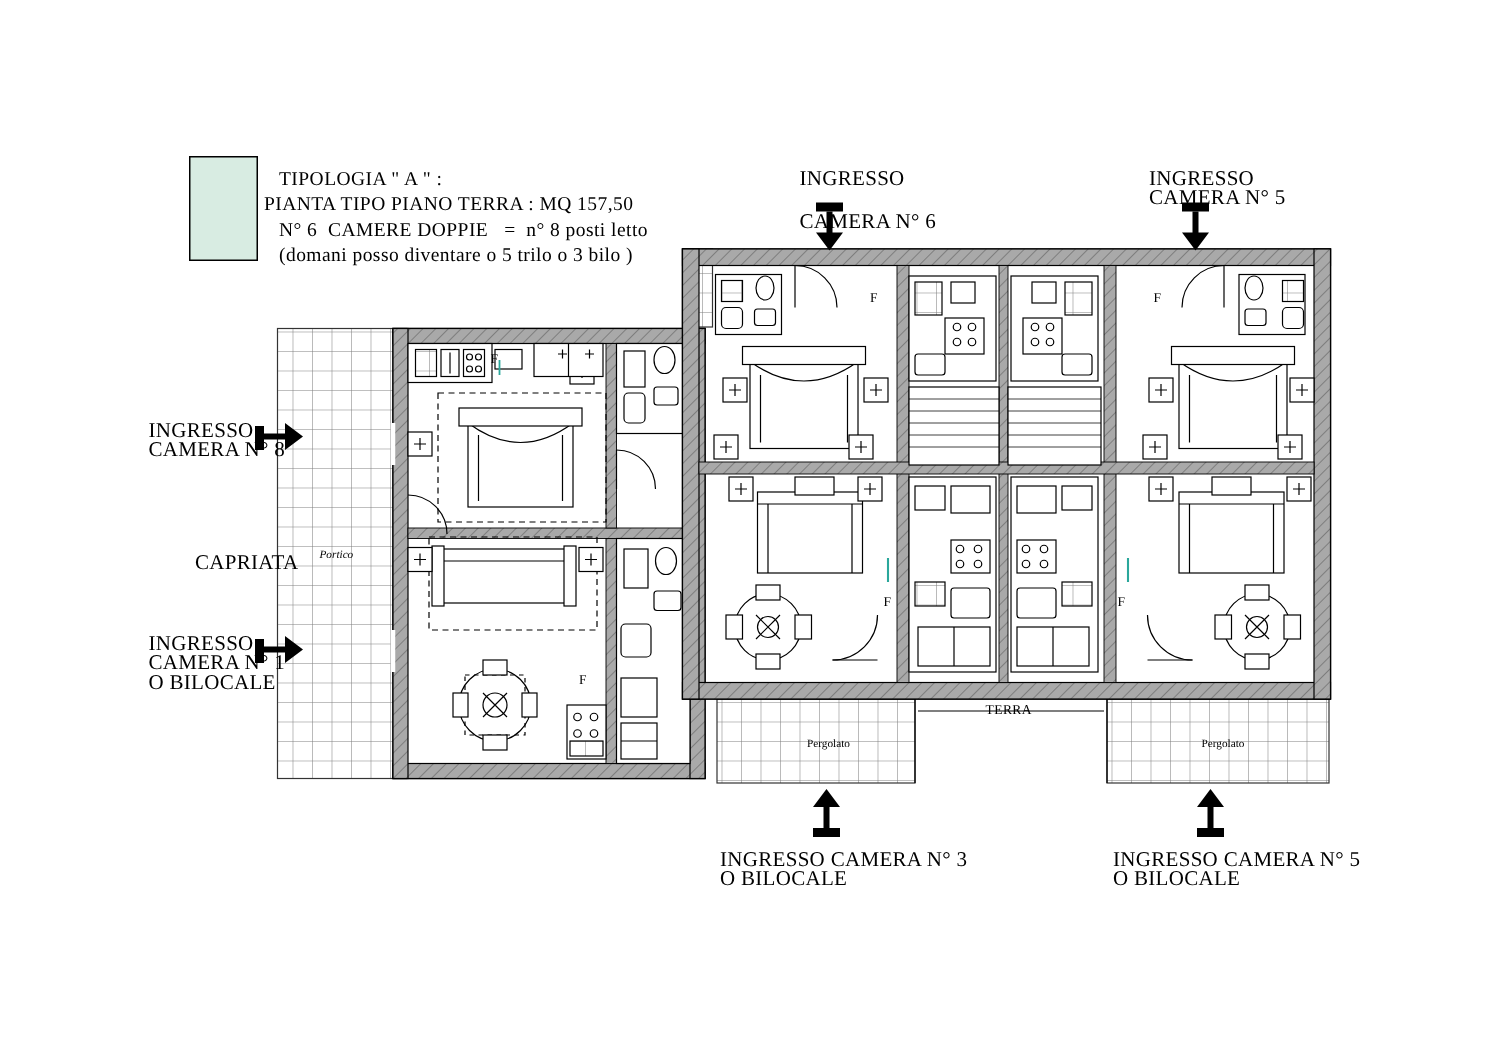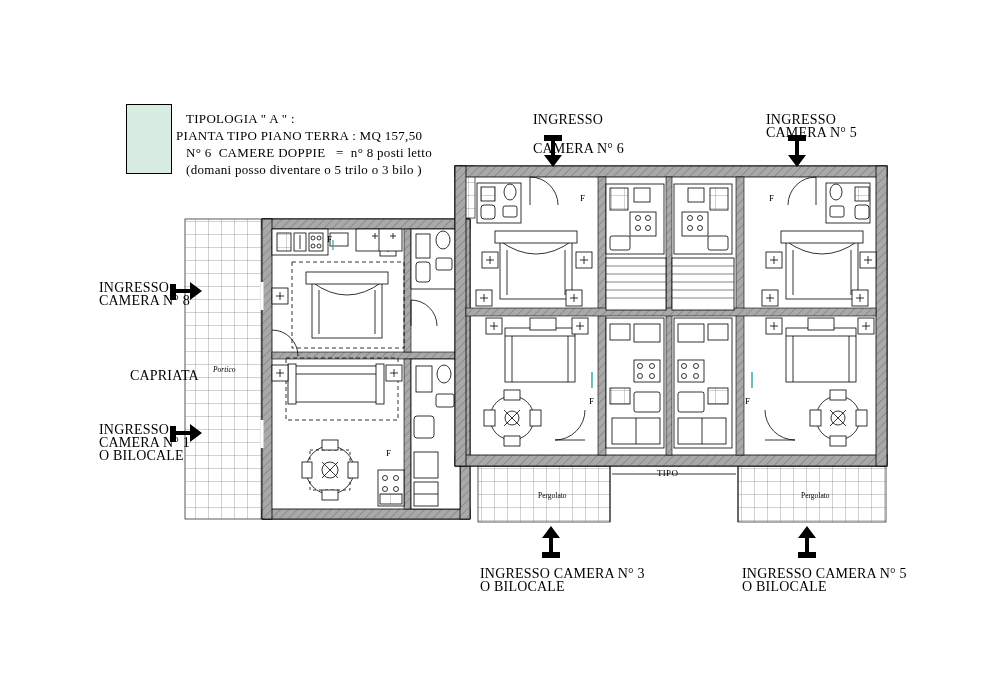--- a/index.html
+++ b/index.html
@@ -363,21 +363,21 @@
 
 <div class="txt lbl" style="left:766px; top:111px;">INGRESSO</div>
 <div class="txt lbl" style="left:766px; top:124px;">CAMERA N° 5</div>
 
 <div class="txt lbl" style="left:480px; top:565px;">INGRESSO CAMERA N° 3</div>
 <div class="txt lbl" style="left:480px; top:578px;">O BILOCALE</div>
 
 <div class="txt lbl" style="left:742px; top:565px;">INGRESSO CAMERA N° 5</div>
 <div class="txt lbl" style="left:742px; top:578px;">O BILOCALE</div>
 
-<div class="txt lbl-b" style="left:657px; top:468px;">TIPO</div>
+<div class="txt lbl-b" style="left:657px; top:468px;">TERRA</div>
 <div class="txt lbl-sm" style="left:538px; top:491px;">Pergolato</div>
 <div class="txt lbl-sm" style="left:801px; top:491px;">Pergolato</div>
 
 <div class="txt lbl-b" style="left:327px; top:234px;">F</div>
 <div class="txt lbl-b" style="left:386px; top:448px;">F</div>
 <div class="txt lbl-b" style="left:580px; top:193px;">F</div>
 <div class="txt lbl-b" style="left:769px; top:193px;">F</div>
 <div class="txt lbl-b" style="left:589px; top:396px;">F</div>
 <div class="txt lbl-b" style="left:745px; top:396px;">F</div>
 

